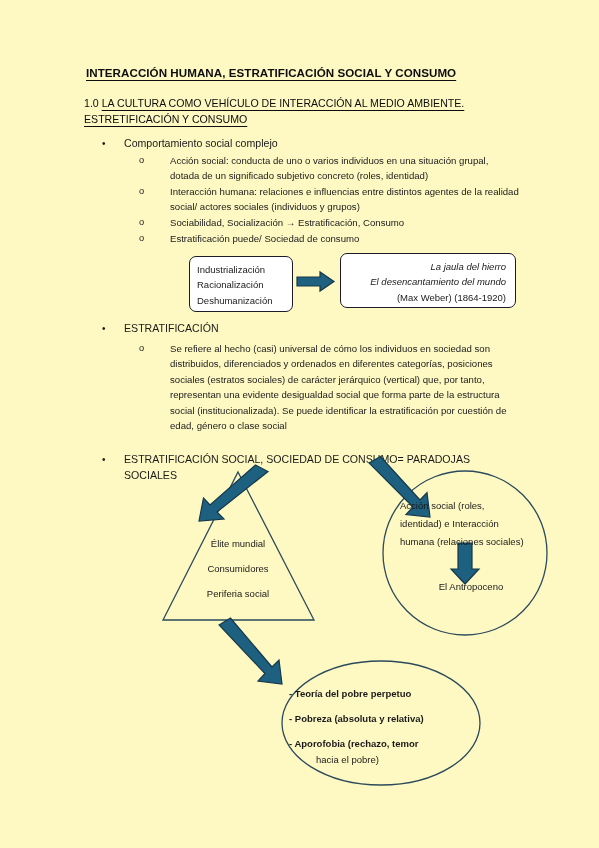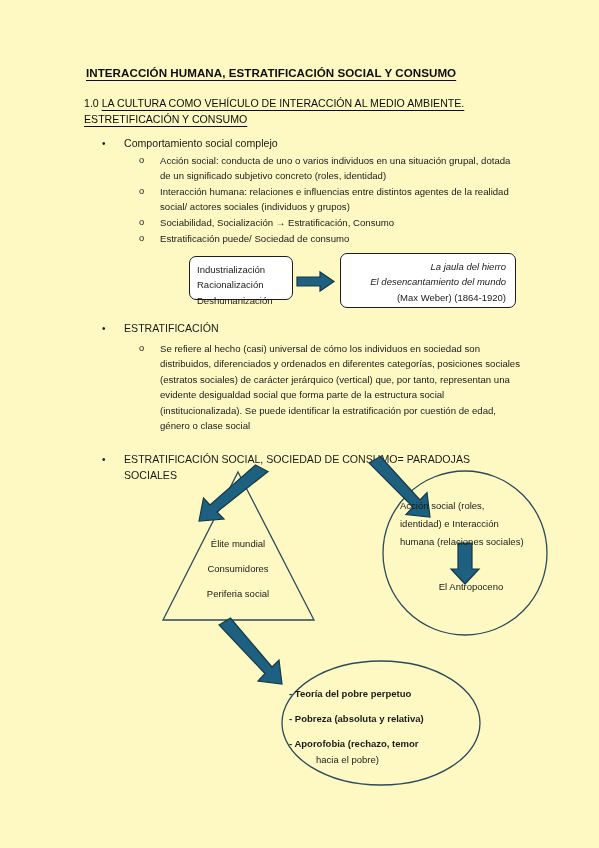--- a/index.html
+++ b/index.html
@@ -68,36 +68,36 @@
     color: #1a1a1a;
   }
   .bullet-l2 .circ {
     position: absolute;
     left: 0;
     top: 0;
     font-size: 9.3px;
   }
   .bullet-l2 .txt {
     display: block;
-    margin-left: 21px;
+    margin-left: 31px;
   }
 
   
   .wbox {
     position: absolute;
     border: 1.3px solid #1c1c2a;
     border-radius: 7px;
     box-sizing: border-box;
     background: #ffffff;
     font-size: 9.5px;
     line-height: 15.3px;
     color: #1a1a1a;
   }
   .wbox-left {
-    left: 189px; top: 256px; width: 104px; height: 44px;
+    left: 189px; top: 256px; width: 104px; height: 56px;
     padding: 5px 0 0 7px;
   }
   .wbox-right {
     left: 340px; top: 253px; width: 176px; height: 55px;
     padding: 5px 9px 0 0;
     text-align: right;
   }
   .wbox-right .it { font-style: italic; }
 
   

